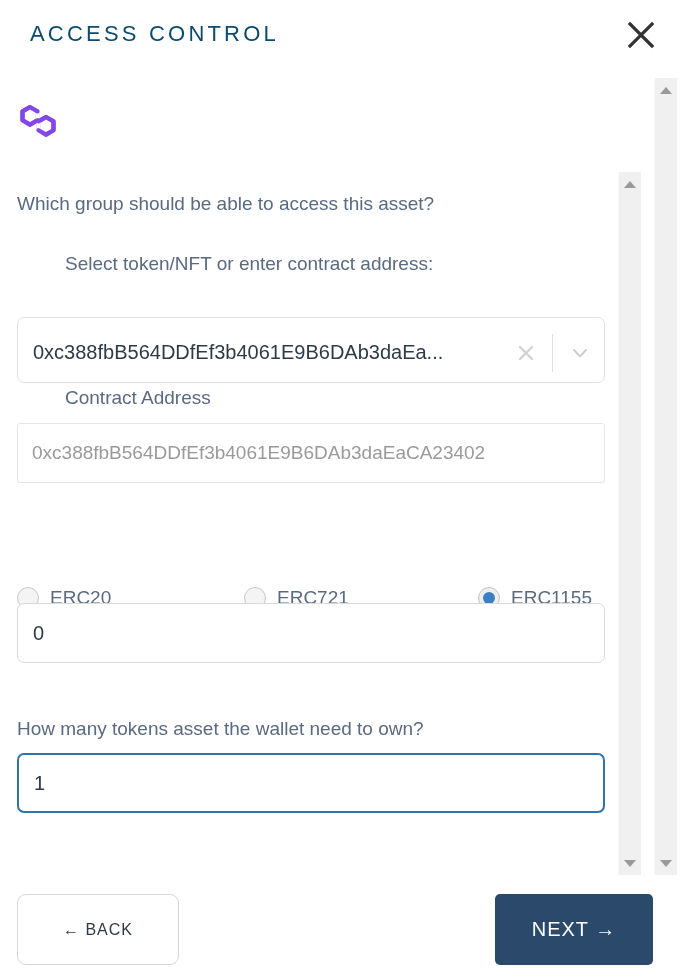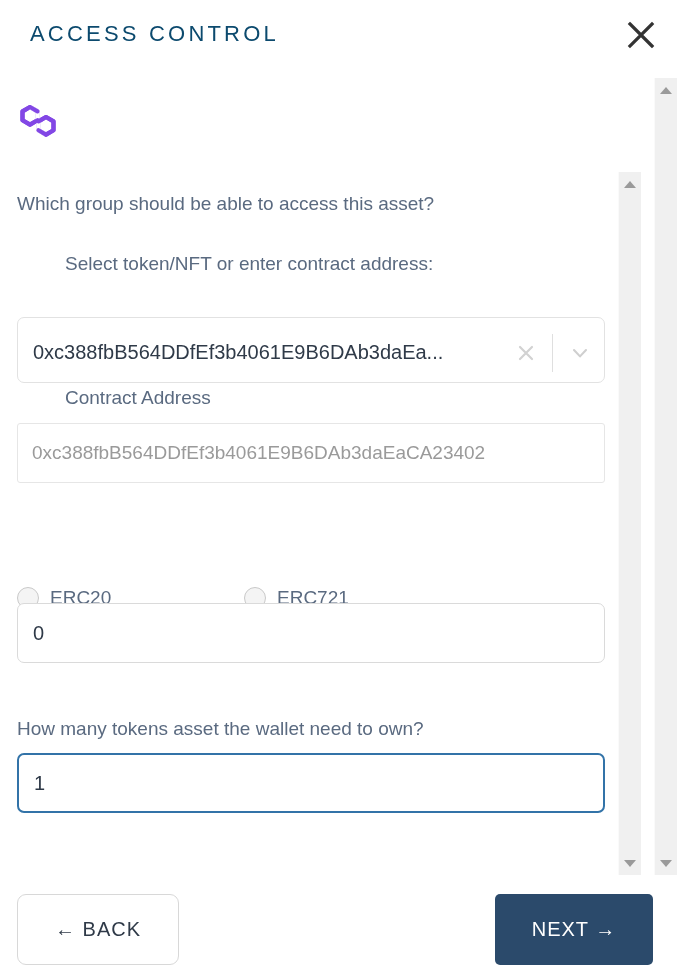--- a/index.html
+++ b/index.html
@@ -277,21 +277,21 @@
     left: 17px;
     top: 894px;
     width: 162px;
     height: 71px;
     box-sizing: border-box;
     border: 1px solid #d8d8d8;
     border-radius: 9px;
     background: #ffffff;
     color: #2f3a48;
     font-family: "Liberation Sans", sans-serif;
-    font-size: 20px;
+    font-size: 16px;
     letter-spacing: 1px;
     cursor: pointer;
   }
   .next-btn {
     position: absolute;
     left: 495px;
     top: 894px;
     width: 158px;
     height: 71px;
     box-sizing: border-box;
@@ -366,20 +366,24 @@
 
       <div class="radios">
         <div class="radio-item">
           <span class="rmark"></span>
           <span class="rlabel">ERC20</span>
         </div>
         <div class="radio-item">
           <span class="rmark"></span>
           <span class="rlabel">ERC721</span>
         </div>
+        <div class="radio-item">
+          <span class="rmark on"></span>
+          <span class="rlabel">ERC1155</span>
+        </div>
       </div>
 
       <input id="tokenIdInput" class="num-input" type="text" value="0" style="">
 
       <div class="qlabel" style="top:540px;">How many tokens asset the wallet need to own?</div>
 
       <input id="amountInput" class="num-input" type="text" value="1" style="">
     </div>
   </div>
 

